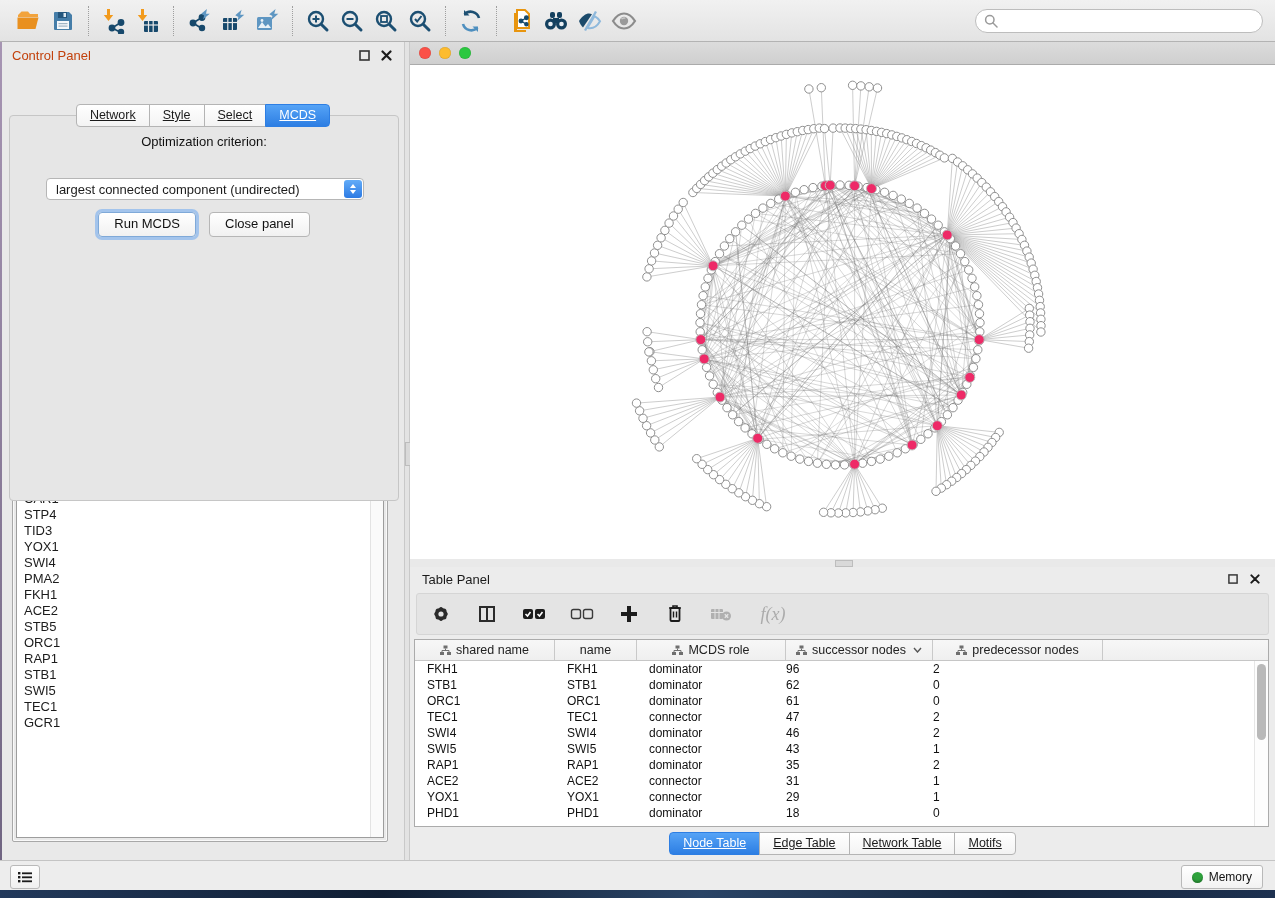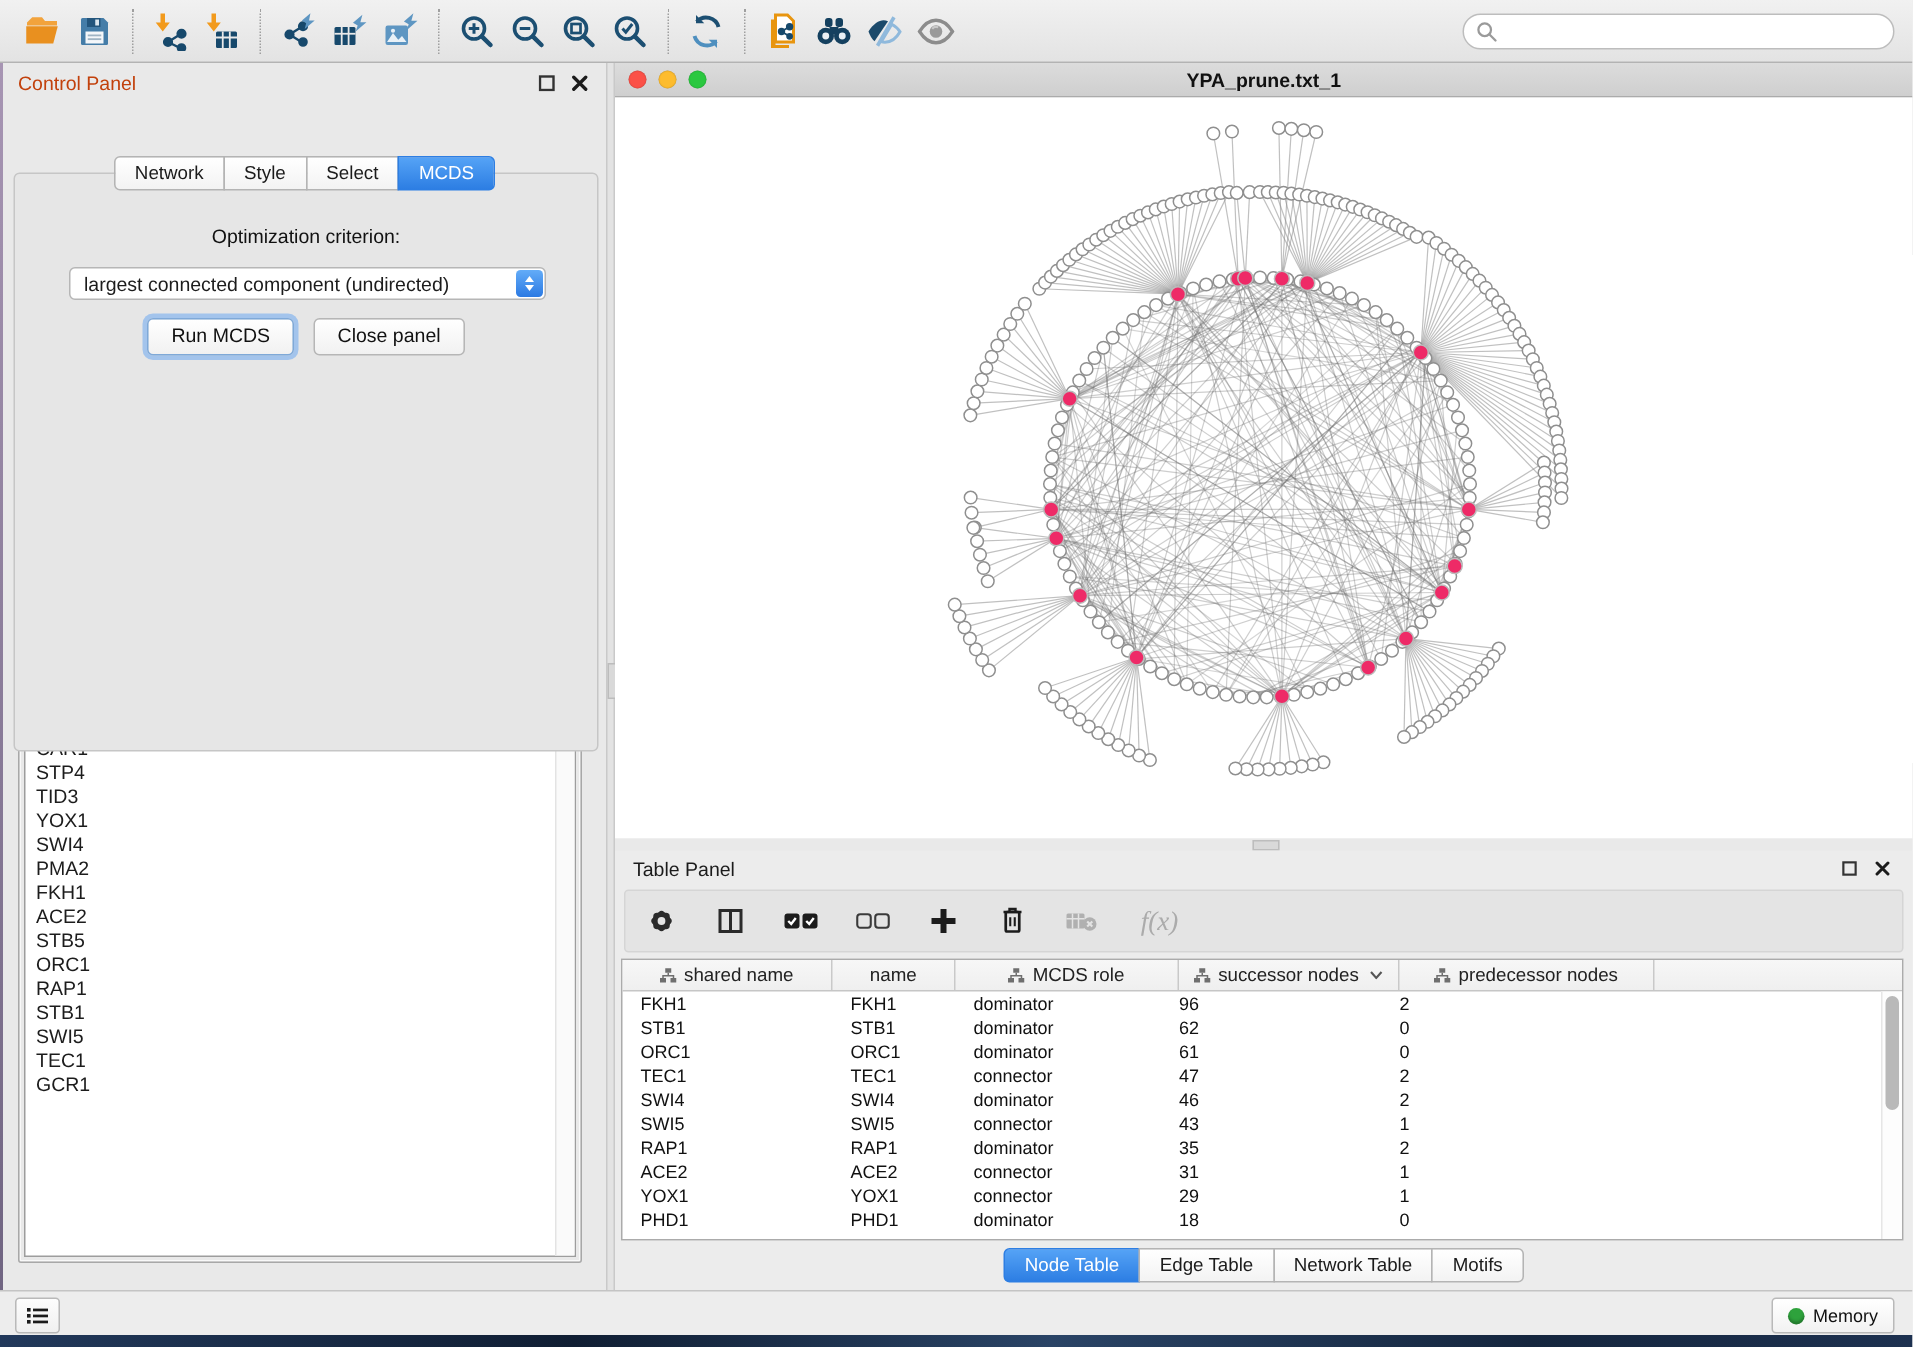--- a/index.html
+++ b/index.html
@@ -12,26 +12,26 @@
   .searchbox input{border:none;outline:none;flex:1;font:12px "Liberation Sans",sans-serif;background:transparent;margin-left:6px;}
   
   .left-strip{position:absolute;left:0;top:42px;width:2px;height:848px;background:linear-gradient(#A795B3,#6E6380);}
   .bottom-strip{position:absolute;left:0;top:890px;width:1275px;height:8px;background:linear-gradient(90deg,#22395B,#101E33 30%,#2A4466 55%,#15263E 80%,#1D3150);}
   
   .control-panel{position:absolute;left:2px;top:42px;width:402px;height:818px;background:#E9E9E9;box-sizing:border-box;}
   .panel-titlebar{height:26px;display:flex;align-items:center;padding:0 10px;font-size:13px;color:#c2410c;}
   .panel-titlebar .spacer{flex:1;}
   .win-ico{width:16px;height:16px;display:flex;align-items:center;justify-content:center;margin-left:6px;}
   .cp-tabs{position:absolute;left:0;top:62px;width:100%;display:flex;justify-content:center;z-index:3;}
-  .tab{height:21px;line-height:21px;padding:0 13px;background:linear-gradient(#FFFFFF,#F3F3F3);border:1px solid #B4B4B4;margin-left:-1px;font-size:12.5px;color:#1b1b1b;text-align:left;}
+  .tab{height:21px;line-height:21px;padding:0 13px;background:linear-gradient(#FFFFFF,#F3F3F3);border:1px solid #B4B4B4;margin-left:-1px;font-size:12.5px;color:#1b1b1b;text-align:left;text-decoration:underline;}
   .tab.first{border-radius:4px 0 0 4px;margin-left:0;}
   .tab.last{border-radius:0 4px 4px 0;}
   .tab.active{background:linear-gradient(#55A3F6,#2D7EE3);border-color:#2D7EE3;color:#fff;}
   .cp-body{position:absolute;left:7px;top:73px;width:388px;height:384px;background:#E6E6E6;border:1px solid #C6C6C6;border-radius:4px;z-index:1;}
-  .opt-label{margin-top:34px;text-align:center;font-size:13px;color:#111;}
+  .opt-label{margin-top:18px;text-align:center;font-size:13px;color:#111;}
   .dropdown{position:absolute;left:36px;top:62px;width:318px;height:22px;background:#fff;border:1px solid #B6B6B6;border-radius:4px;display:flex;align-items:center;box-sizing:border-box;}
   .dropdown .dd-text{flex:1;font-size:13px;padding-left:9px;white-space:nowrap;overflow:hidden;}
   .dd-stepper{width:18px;height:18px;margin-right:1px;border-radius:3px;background:linear-gradient(#63ACF8,#2C7AE3);display:flex;flex-direction:column;align-items:center;justify-content:center;gap:2px;}
   .dd-stepper .up{width:0;height:0;border-left:3.5px solid transparent;border-right:3.5px solid transparent;border-bottom:4px solid #fff;}
   .dd-stepper .down{width:0;height:0;border-left:3.5px solid transparent;border-right:3.5px solid transparent;border-top:4px solid #fff;}
   .btn-row{position:absolute;left:0;top:96px;width:100%;display:flex;justify-content:center;gap:13px;}
   .push-btn{height:23px;padding:0 15px;background:linear-gradient(#FFFFFF,#F1F1F1);border:1px solid #B6B6B6;border-radius:4px;font-size:13px;line-height:21px;color:#111;}
   .push-btn.focused{box-shadow:0 0 0 3px rgba(107,168,240,.55);border-color:#7FA9D8;}
   .result-group{position:absolute;left:10px;top:424px;width:374px;height:374px;border:1px solid #A8A8A8;border-radius:2px;box-shadow:inset 0 0 0 1px rgba(255,255,255,.7);}
   .result-legend{position:absolute;left:8px;top:-8px;background:#E9E9E9;padding:0 4px;font-size:12.5px;color:#111;}
@@ -310,21 +310,20 @@
     </div>
   </div>
 
   <div class="v-splitter">
       <div class="v-handle"></div>
     </div>
 
   <div class="right-area">
 
     <div class="net-titlebar">
-      <div class="net-title">YPA_prune.txt_1</div>
       <div class="traffic">
         <div class="light" style="background:#FB5148;"></div>
         <div class="light" style="background:#FDBC2E;"></div>
         <div class="light" style="background:#2BC840;"></div>
       </div>
     </div>
 
     <div class="net-canvas">
       <svg width="865" height="494" viewBox="0 0 865 494">
           <line x1="303.1" y1="200.8" x2="543.0" y2="342.7" stroke="#6f6f6f" stroke-opacity="0.34" stroke-width="0.8"></line>

